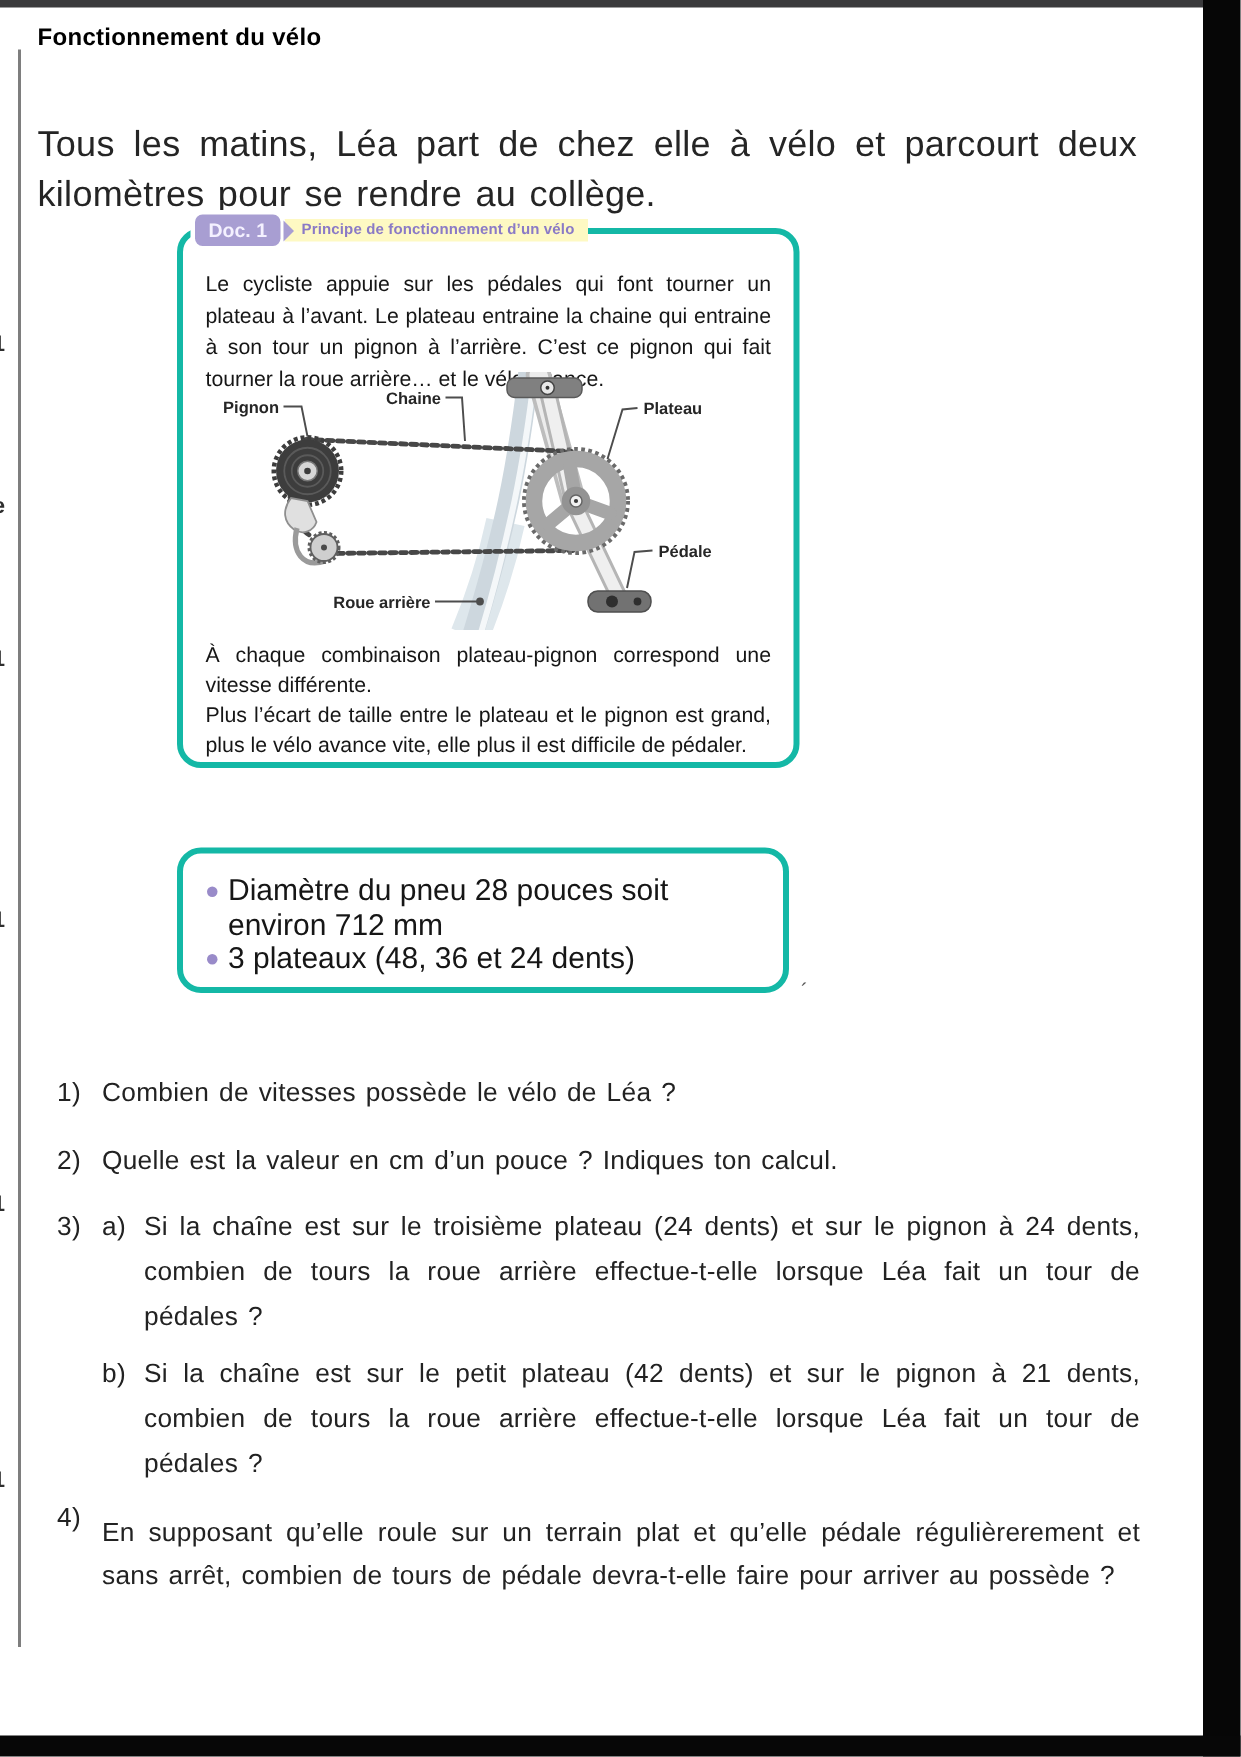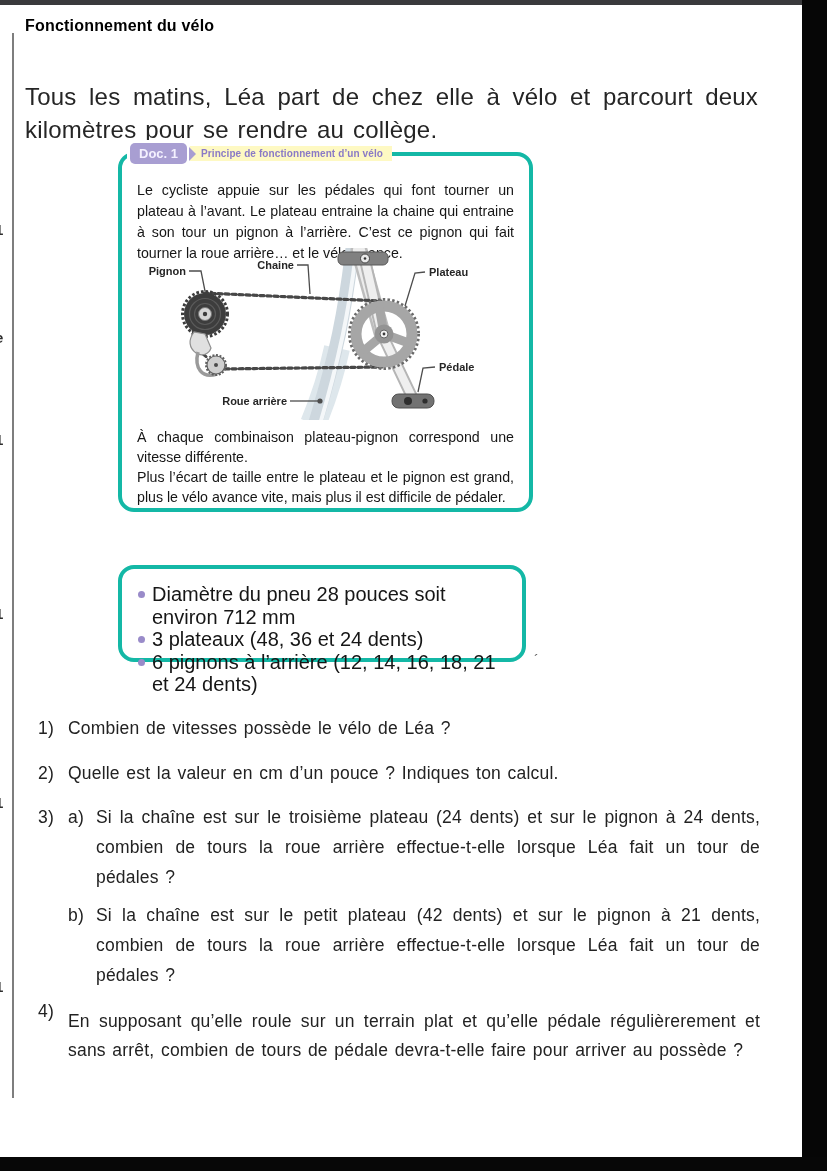--- a/index.html
+++ b/index.html
@@ -172,29 +172,28 @@
       <text x="54" y="27" text-anchor="end">Pignon</text>
       <text x="162" y="21" text-anchor="end">Chaine</text>
       <text x="297" y="28">Plateau</text>
       <text x="307" y="123">Pédale</text>
       <text x="155" y="157" text-anchor="end">Roue arrière</text>
     </svg>
   </div>
 
   <div class="doc-notes">
     <p>À chaque combinaison plateau-pignon correspond une vitesse différente.</p>
-    <p>Plus l’écart de taille entre le plateau et le pignon est grand, plus le vélo avance vite, mais plus il est difficile de pédaler.</p>
+    <p>Plus l’écart de taille entre le plateau et le pignon est grand, plus le vélo avance vite, elle plus il est difficile de pédaler.</p>
   </div>
 </section>
 
 <section class="doc-box doc2">
   <ul class="doc2-list">
     <li>Diamètre du pneu 28 pouces soit environ 712 mm</li>
     <li>3 plateaux (48, 36 et 24 dents)</li>
-    <li>6 pignons à l’arrière (12, 14, 16, 18, 21 et 24 dents)</li>
   </ul>
 </section>
 
 <div class="questions">
 
   <div class="q-row">
     <span class="q-num">1)</span>
     <span class="q-text">Combien de vitesses possède le vélo de Léa ?</span>
   </div>
 

